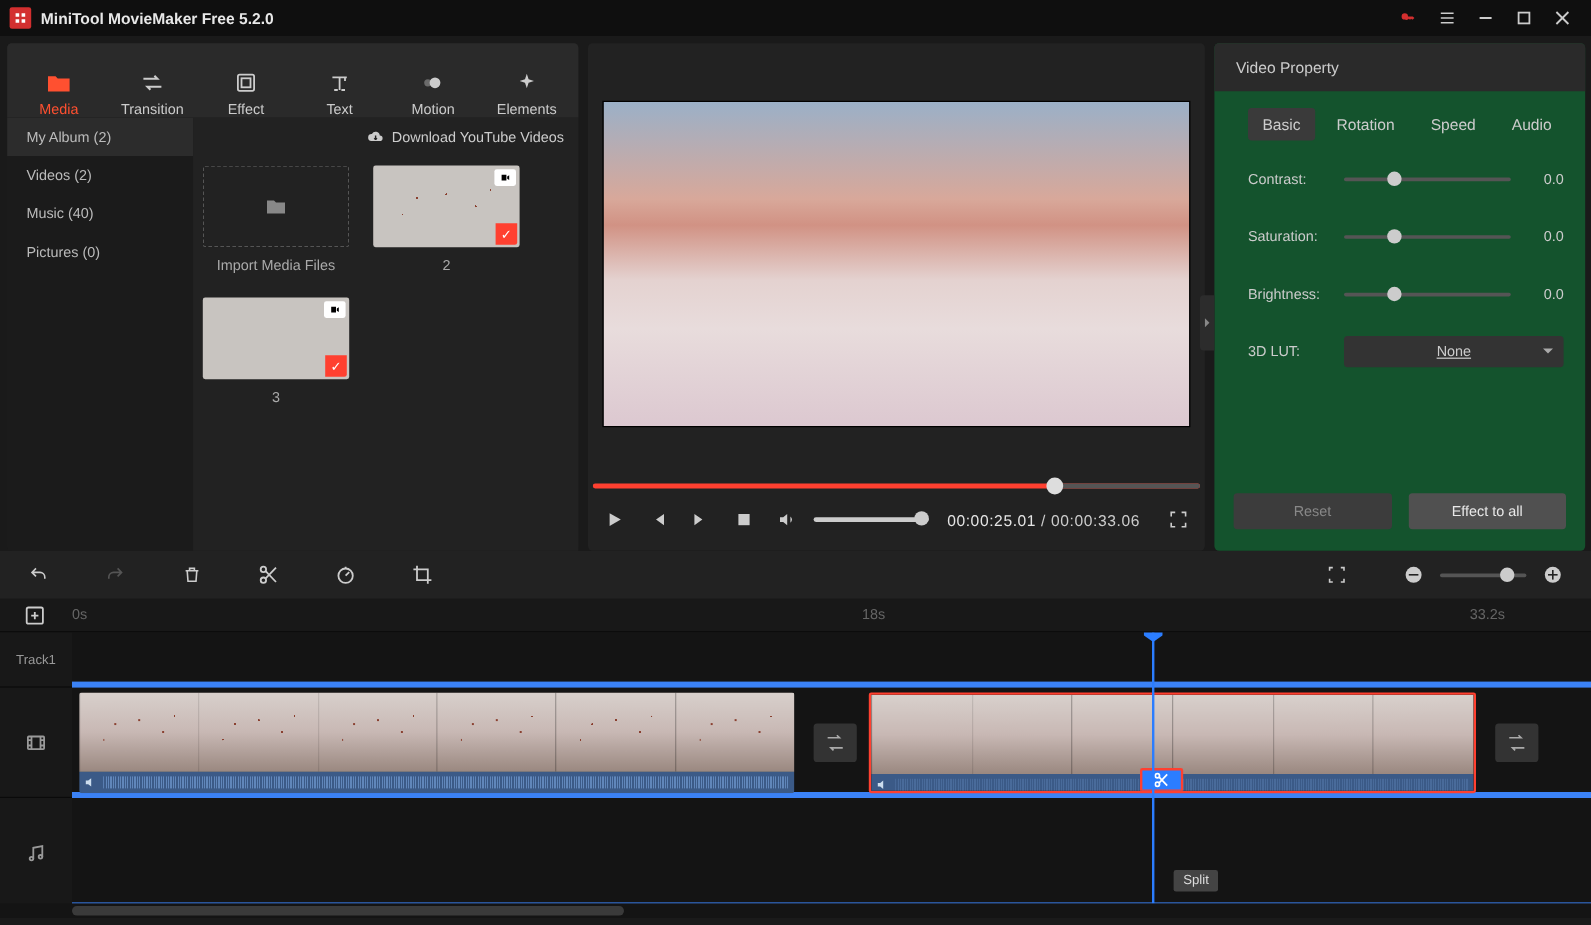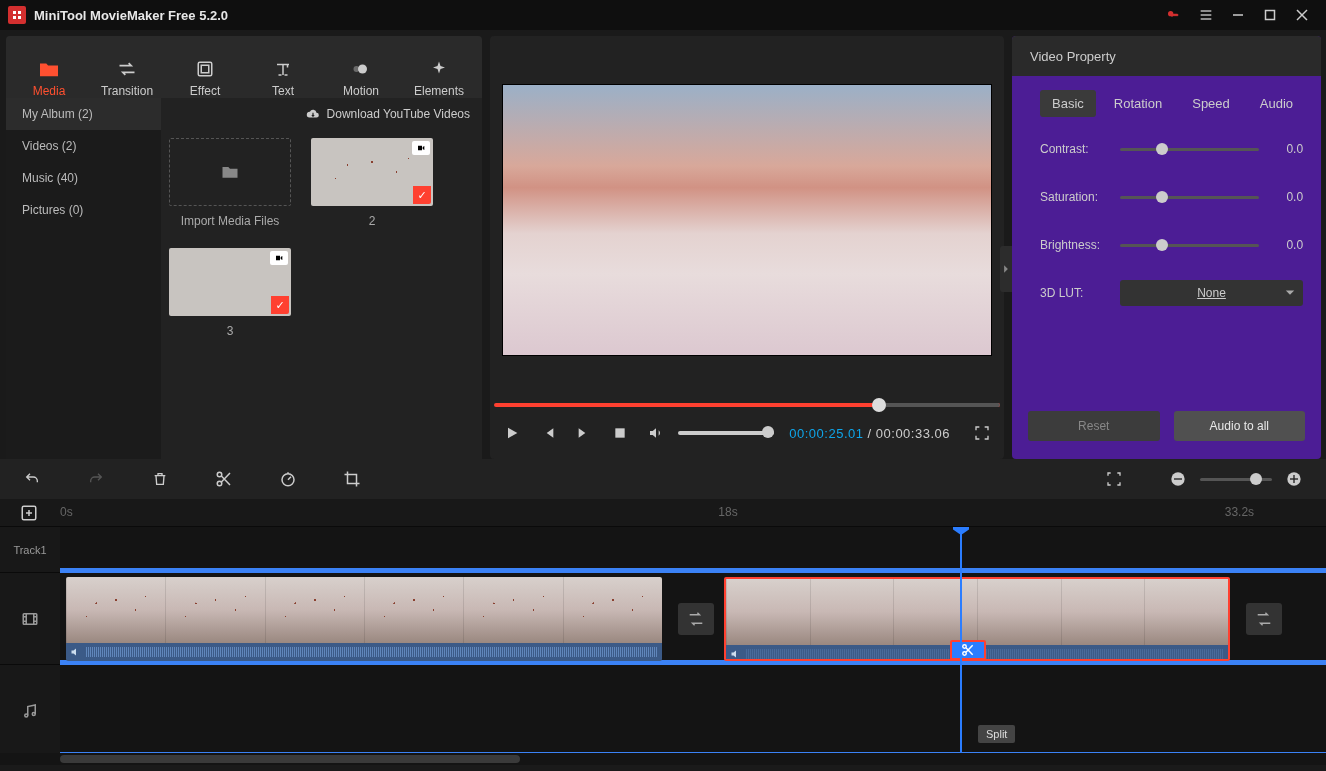--- a/index.html
+++ b/index.html
@@ -41,25 +41,25 @@
 .pp-video .frame { width:490px; height:272px; background:linear-gradient(180deg,#9bb0c7 0%,#d8a89a 30%, #d19284 38%, #e4d2d0 55%, #e8dcdc 70%, #dcc8d0 100%); position:relative; border:1px solid #000; }
 .pp-slider { padding:0 4px; }
 .pp-slider .track { height:4px; background:#ff4030; position:relative; border-radius:2px; }
 .pp-slider .rest { position:absolute; right:0; top:0; height:4px; background:#555; width:24%; border-radius:0 2px 2px 0; }
 .pp-slider .thumb { position:absolute; left:76%; top:-5px; width:14px; height:14px; background:#ddd; border-radius:50%; transform:translateX(-50%); }
 .pp-ctrl { height:52px; display:flex; align-items:center; padding:0 8px; gap:8px; }
 .pp-ctrl .btn { width:28px; height:28px; display:flex; align-items:center; justify-content:center; cursor:pointer; color:#ccc; }
 .pp-ctrl .vol { width:96px; height:4px; background:#ccc; border-radius:2px; position:relative; }
 .pp-ctrl .vol .vt { position:absolute; right:0; top:-5px; width:12px; height:12px; background:#ccc; border-radius:50%; }
 .pp-ctrl .timecode { margin-left:auto; font-size:13px; letter-spacing:.5px; }
-.pp-ctrl .tc-cur { color:#0ea5e9; }
+.pp-ctrl .tc-cur { color:#e5e5e5; }
 .pp-ctrl .tc-tot { color:#ccc; }
 .pp-ctrl .fs { margin-left:10px; }
 
-.right-panel { flex:1; background:#4c1d95; border-radius:4px; display:flex; flex-direction:column; position:relative; }
+.right-panel { flex:1; background:#14532d; border-radius:4px; display:flex; flex-direction:column; position:relative; }
 .rp-head { height:40px; display:flex; align-items:center; padding:0 18px; background:#2a2a2a; border-radius:4px 4px 0 0; font-size:13px; }
 .rp-tabs { display:flex; gap:6px; padding:14px 16px 8px 28px; font-size:13px; }
 .rp-tab { padding:6px 12px; cursor:pointer; border-radius:3px; color:#ccc; }
 .rp-tab.active { background:#3a3a3a; }
 .rp-row { display:flex; align-items:center; padding:0 18px 0 28px; height:48px; font-size:12px; }
 .rp-row .lbl { width:80px; color:#ccc; }
 .rp-row .slider { flex:1; height:3px; background:#555; border-radius:2px; position:relative; margin-right:14px; }
 .rp-row .slider .sth { position:absolute; left:30%; top:-5px; width:12px; height:12px; background:#ccc; border-radius:50%; transform:translateX(-50%); }
 .rp-row .val { width:30px; text-align:right; }
 .rp-row .sel { flex:1; background:#333; height:26px; border-radius:3px; display:flex; align-items:center; justify-content:center; gap:8px; cursor:pointer; position:relative;text-decoration:underline; }
@@ -350,21 +350,21 @@
         <span>None</span>
         <span class="chev">
             <svg width="10" height="8" viewBox="0 0 12 8" fill="#aaa">
               <path d="M1 1l5 5 5-5z"></path>
             </svg>
           </span>
       </div>
     </div>
     <div class="rp-foot">
       <div class="btn">Reset</div>
-      <div class="btn primary">Audio to all</div>
+      <div class="btn primary">Effect to all</div>
     </div>
   </div>
 </div>
 
 <div class="timeline">
   <div class="tl-toolbar">
     <div class="tbtn">
         <svg width="18" height="16" viewBox="0 0 24 24" fill="none" stroke="#ccc" stroke-width="2">
           <path d="M9 14L4 9l5-5M4 9h10a6 6 0 016 6v2"></path>
         </svg>

